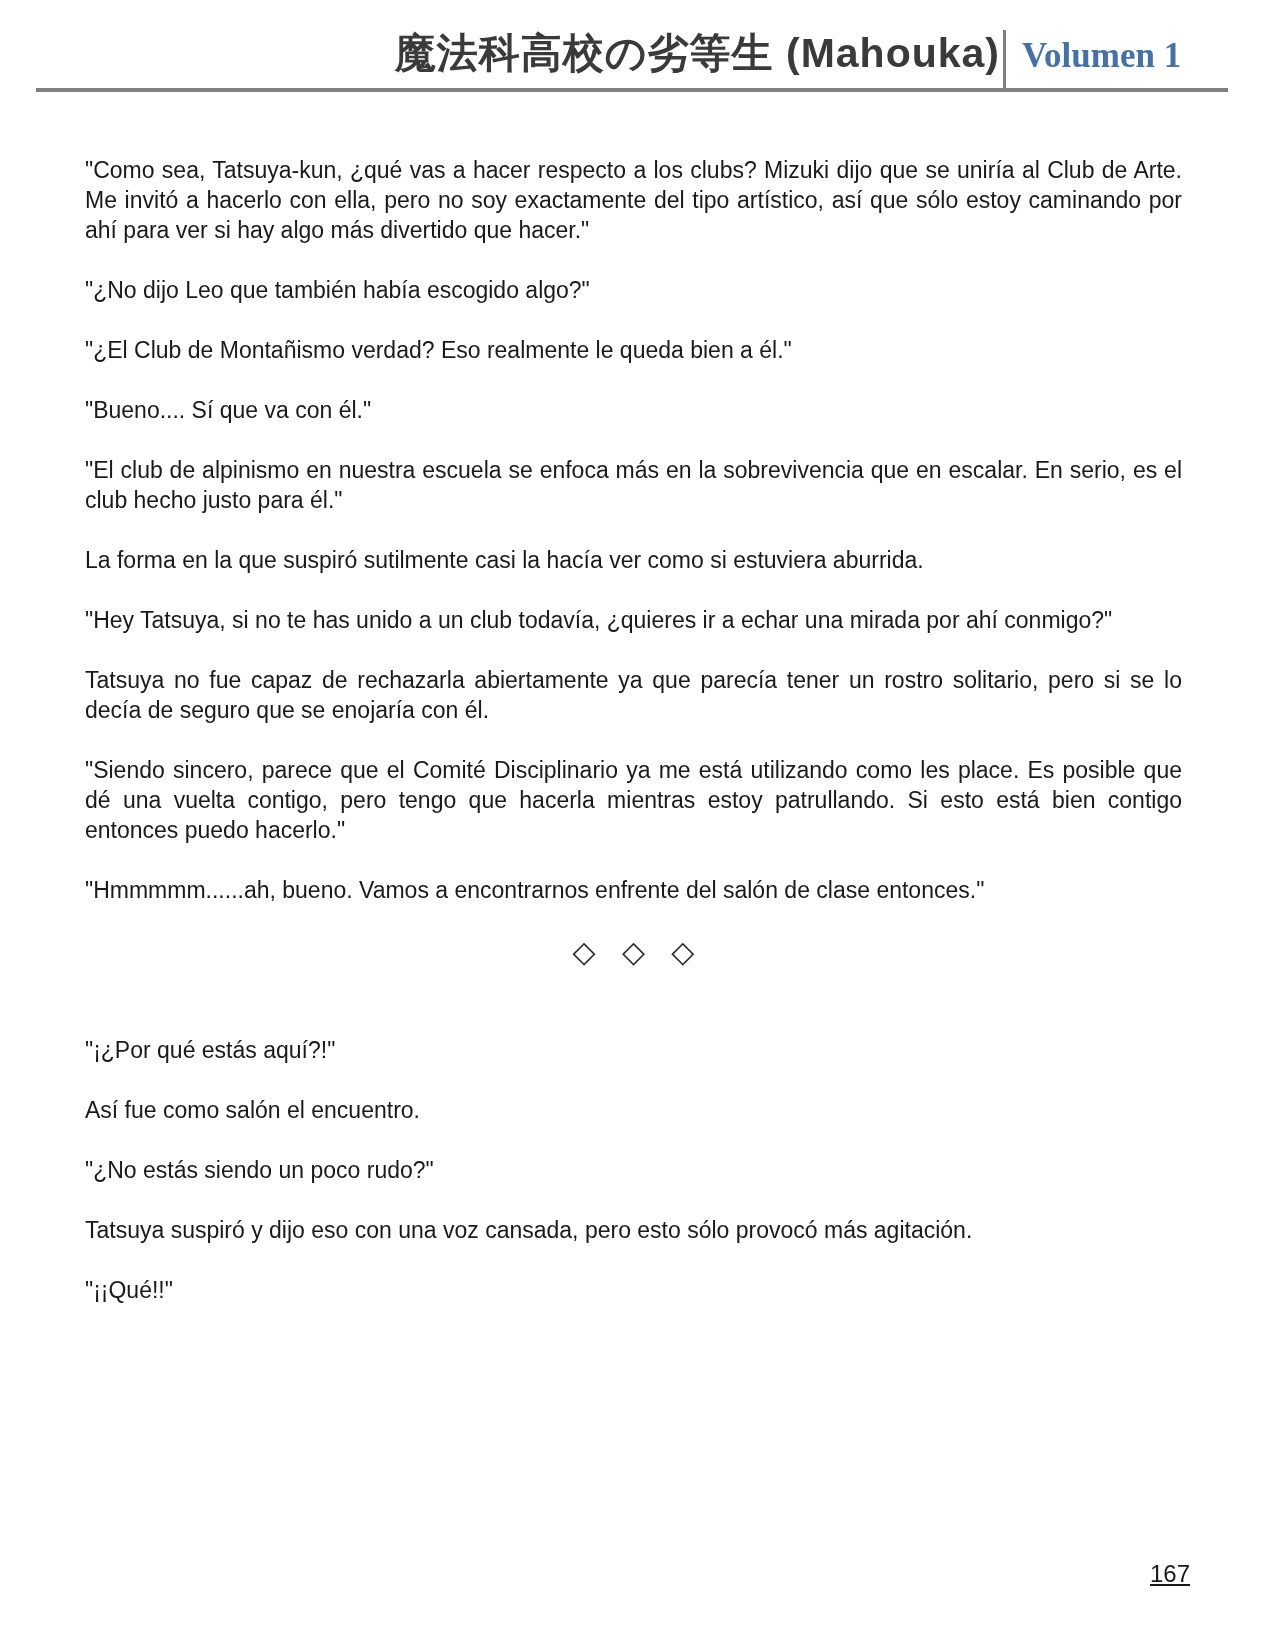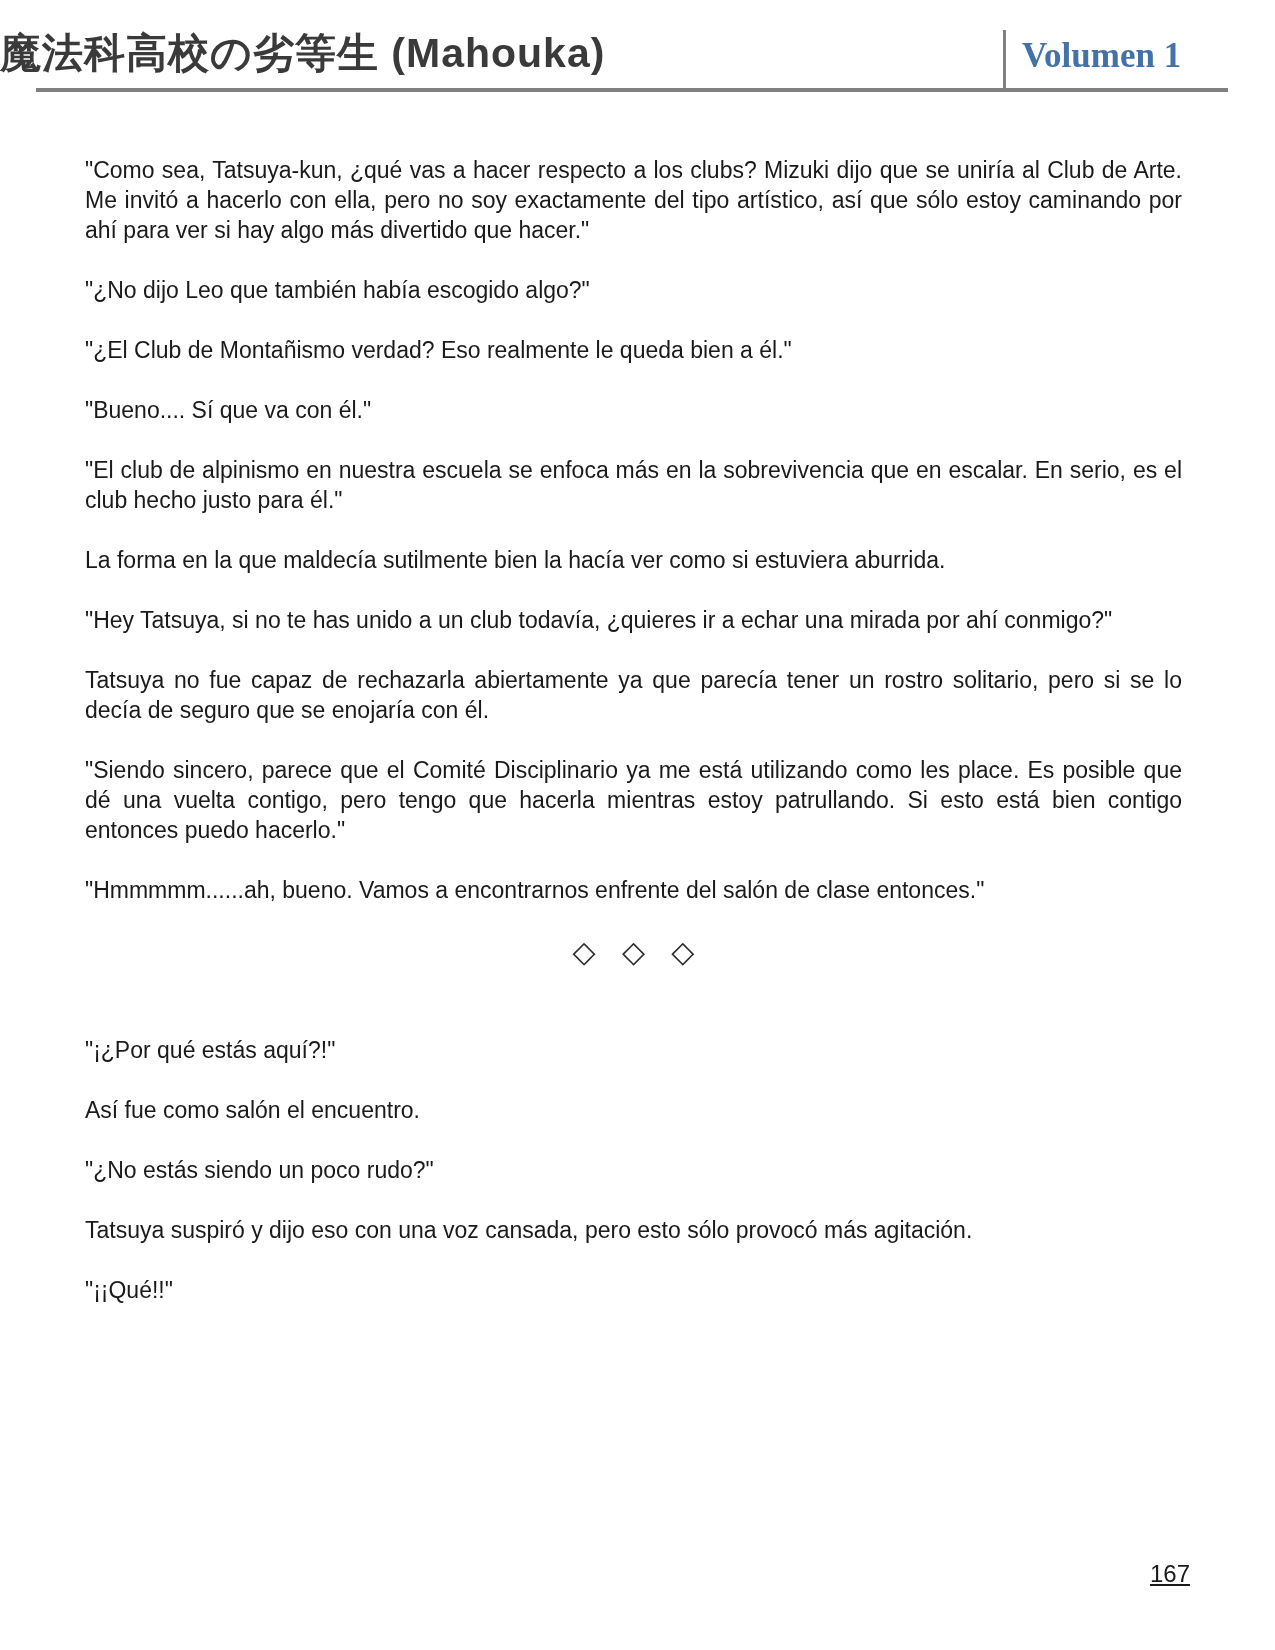--- a/index.html
+++ b/index.html
@@ -4,21 +4,21 @@
 <style>
   html, body { margin:0; padding:0; background:#ffffff; }
   .page {
     position:relative; width:1275px; height:1650px; background:#ffffff;
     font-family:"Liberation Sans","DejaVu Sans",sans-serif; color:#1a1a1a;
     overflow:hidden;
   }
   
   .doc-title {
     position:absolute; top:26px; left:0; width:1000px;
-    text-align:left; font-size:41px; font-weight:bold; color:#3a3a3a;
+    text-align:right; font-size:41px; font-weight:bold; color:#3a3a3a;
     letter-spacing:1px; white-space:nowrap;
   }
   .v-divider {
     position:absolute; left:1003px; top:30px; width:3px; height:60px;
     background:#808080;
   }
   .volume-label {
     position:absolute; left:1022px; top:36px;
     font-family:"Liberation Serif","DejaVu Serif",serif;
     font-size:35px; font-weight:bold; color:#4472a8; white-space:nowrap;
@@ -54,21 +54,21 @@
     <div class="h-rule"></div>
   </header>
 
   <main class="content">
     <div>
         <p>"Como sea, Tatsuya-kun, ¿qué vas a hacer respecto a los clubs? Mizuki dijo que se uniría al Club de Arte. Me invitó a hacerlo con ella, pero no soy exactamente del tipo artístico, así que sólo estoy caminando por ahí para ver si hay algo más divertido que hacer."</p>
         <p>"¿No dijo Leo que también había escogido algo?"</p>
         <p>"¿El Club de Montañismo verdad? Eso realmente le queda bien a él."</p>
         <p>"Bueno.... Sí que va con él."</p>
         <p>"El club de alpinismo en nuestra escuela se enfoca más en la sobrevivencia que en escalar. En serio, es el club hecho justo para él."</p>
-        <p>La forma en la que maldecía sutilmente bien la hacía ver como si estuviera aburrida.</p>
+        <p>La forma en la que suspiró sutilmente casi la hacía ver como si estuviera aburrida.</p>
         <p>"Hey Tatsuya, si no te has unido a un club todavía, ¿quieres ir a echar una mirada por ahí conmigo?"</p>
         <p>Tatsuya no fue capaz de rechazarla abiertamente ya que parecía tener un rostro solitario, pero si se lo decía de seguro que se enojaría con él.</p>
         <p>"Siendo sincero, parece que el Comité Disciplinario ya me está utilizando como les place. Es posible que dé una vuelta contigo, pero tengo que hacerla mientras estoy patrullando. Si esto está bien contigo entonces puedo hacerlo."</p>
         <p>"Hmmmmm......ah,  bueno. Vamos a encontrarnos enfrente del salón de clase entonces."</p>
       </div>
     <div class="scene-break">◇ ◇ ◇</div>
     <div>
         <p>"¡¿Por qué estás aquí?!"</p>
         <p>Así fue como salón el encuentro.</p>
         <p>"¿No estás siendo un poco rudo?"</p>

